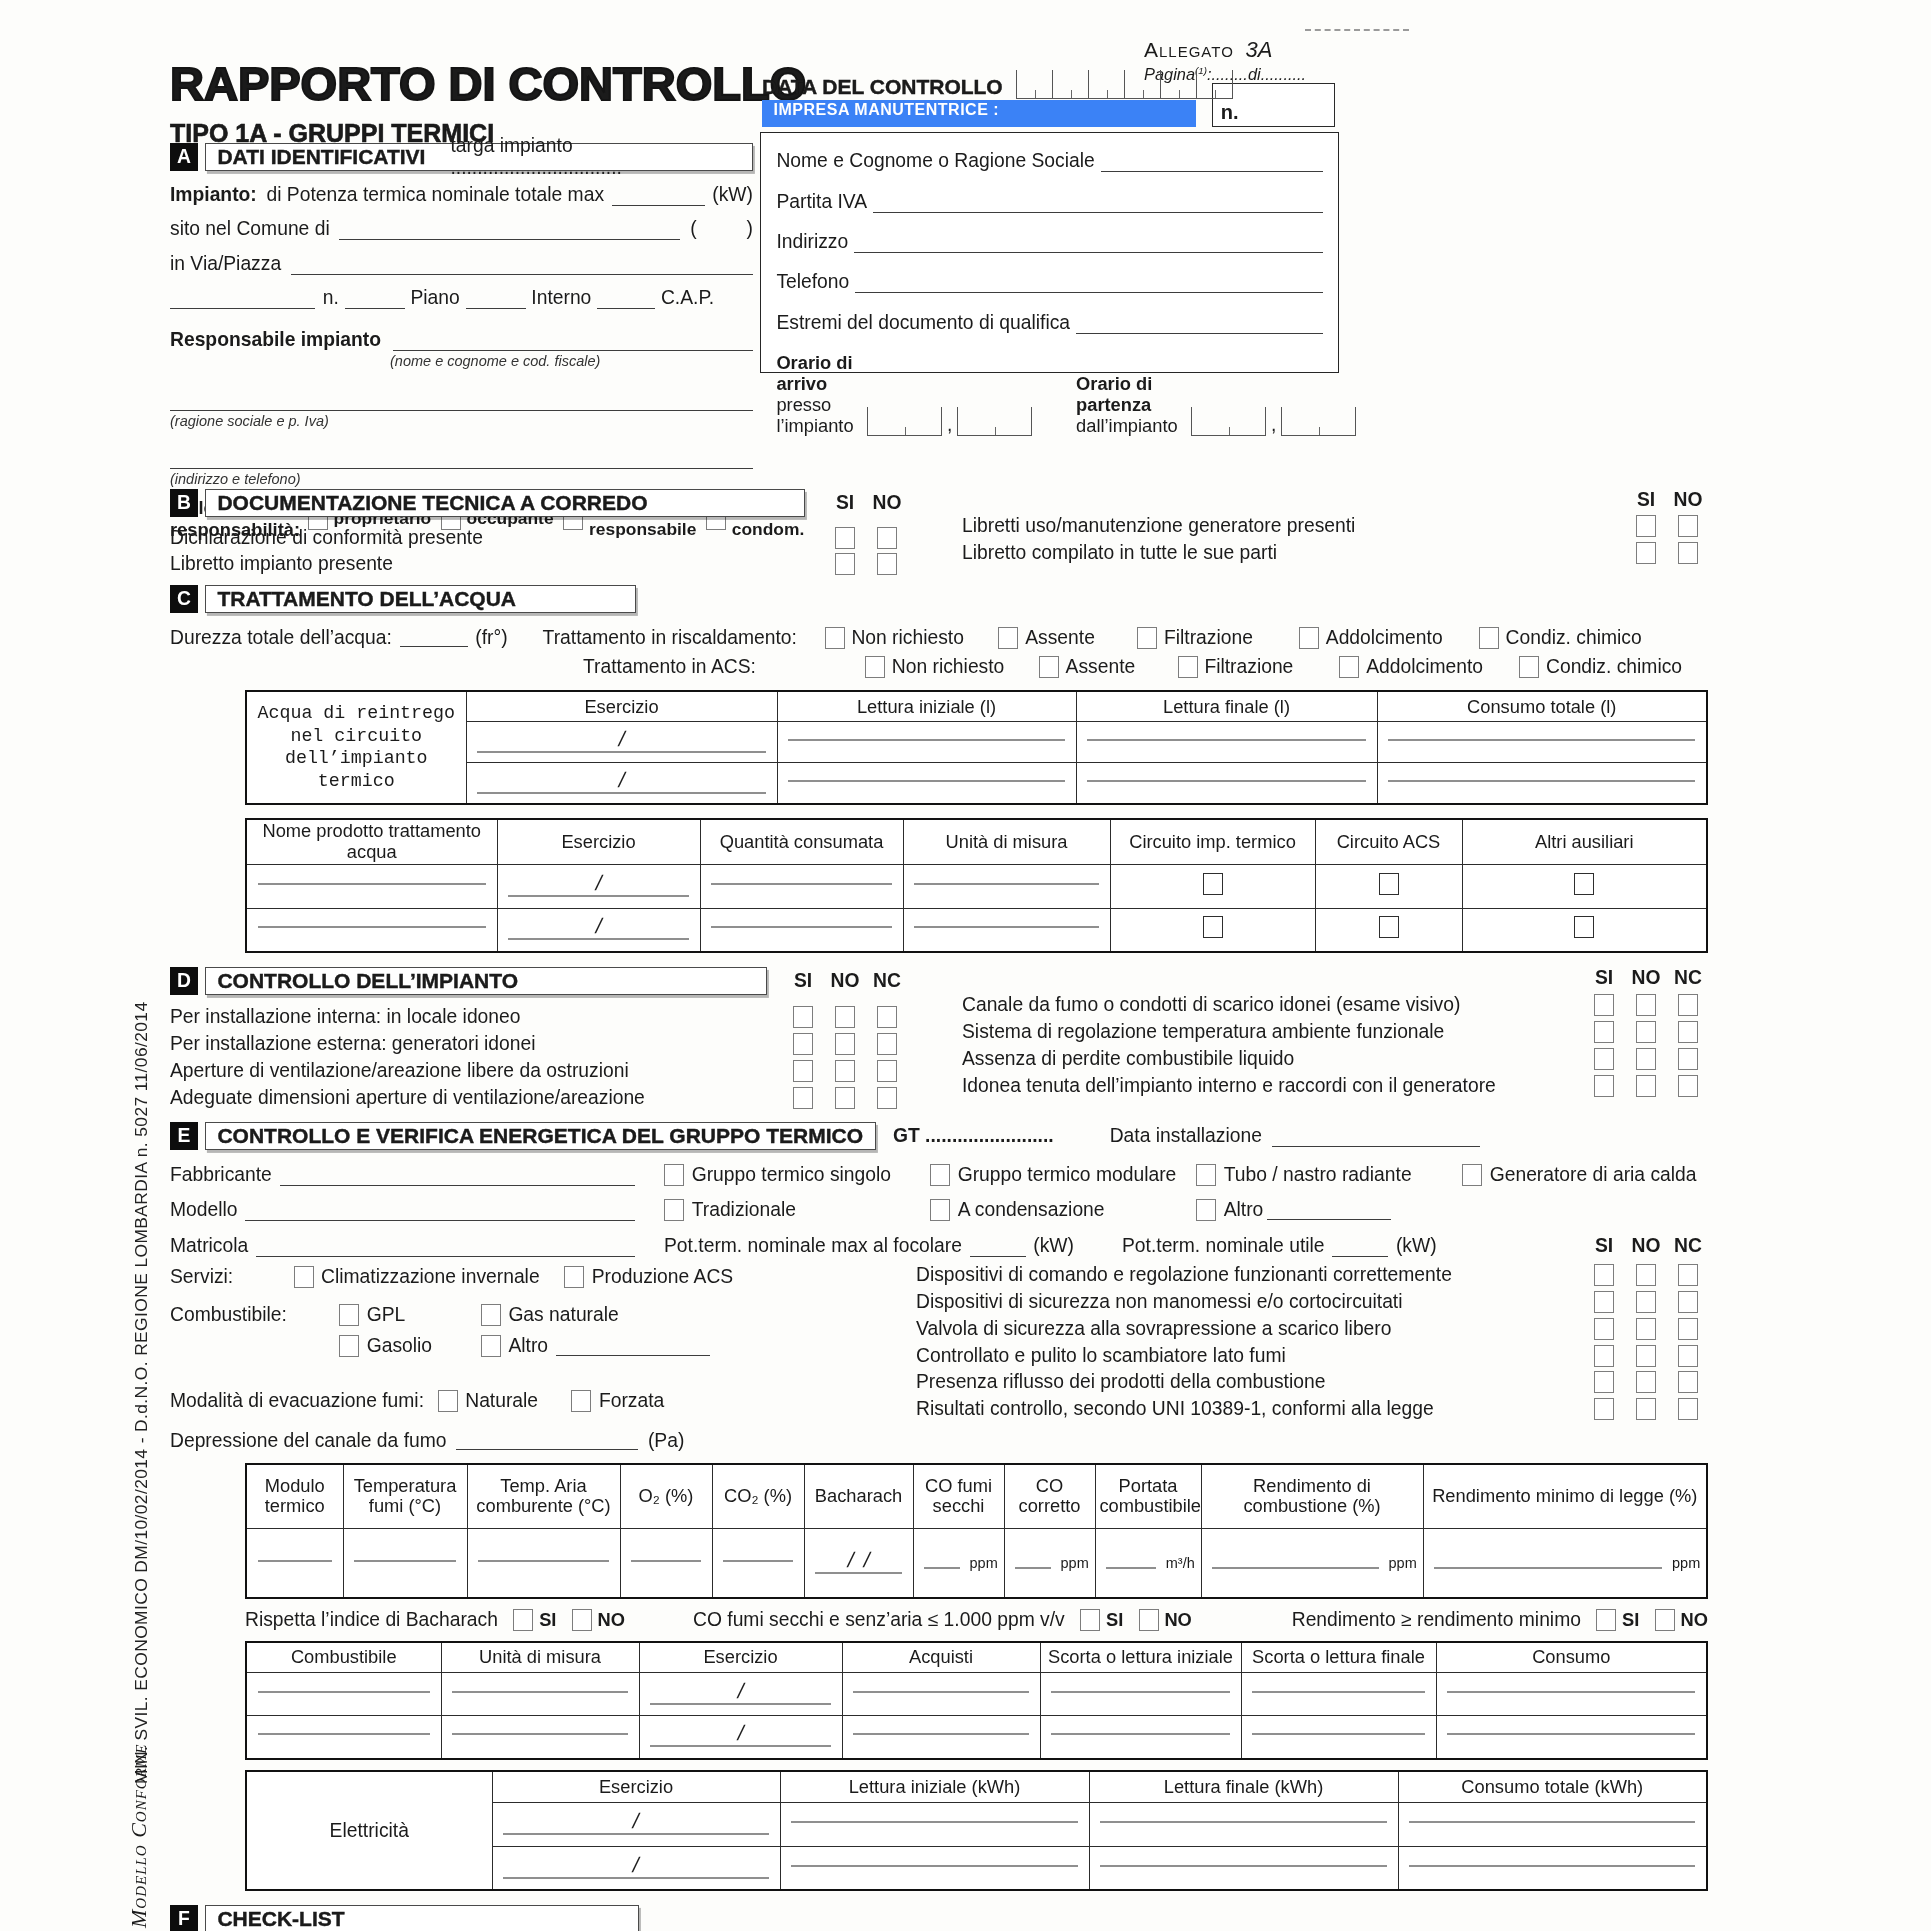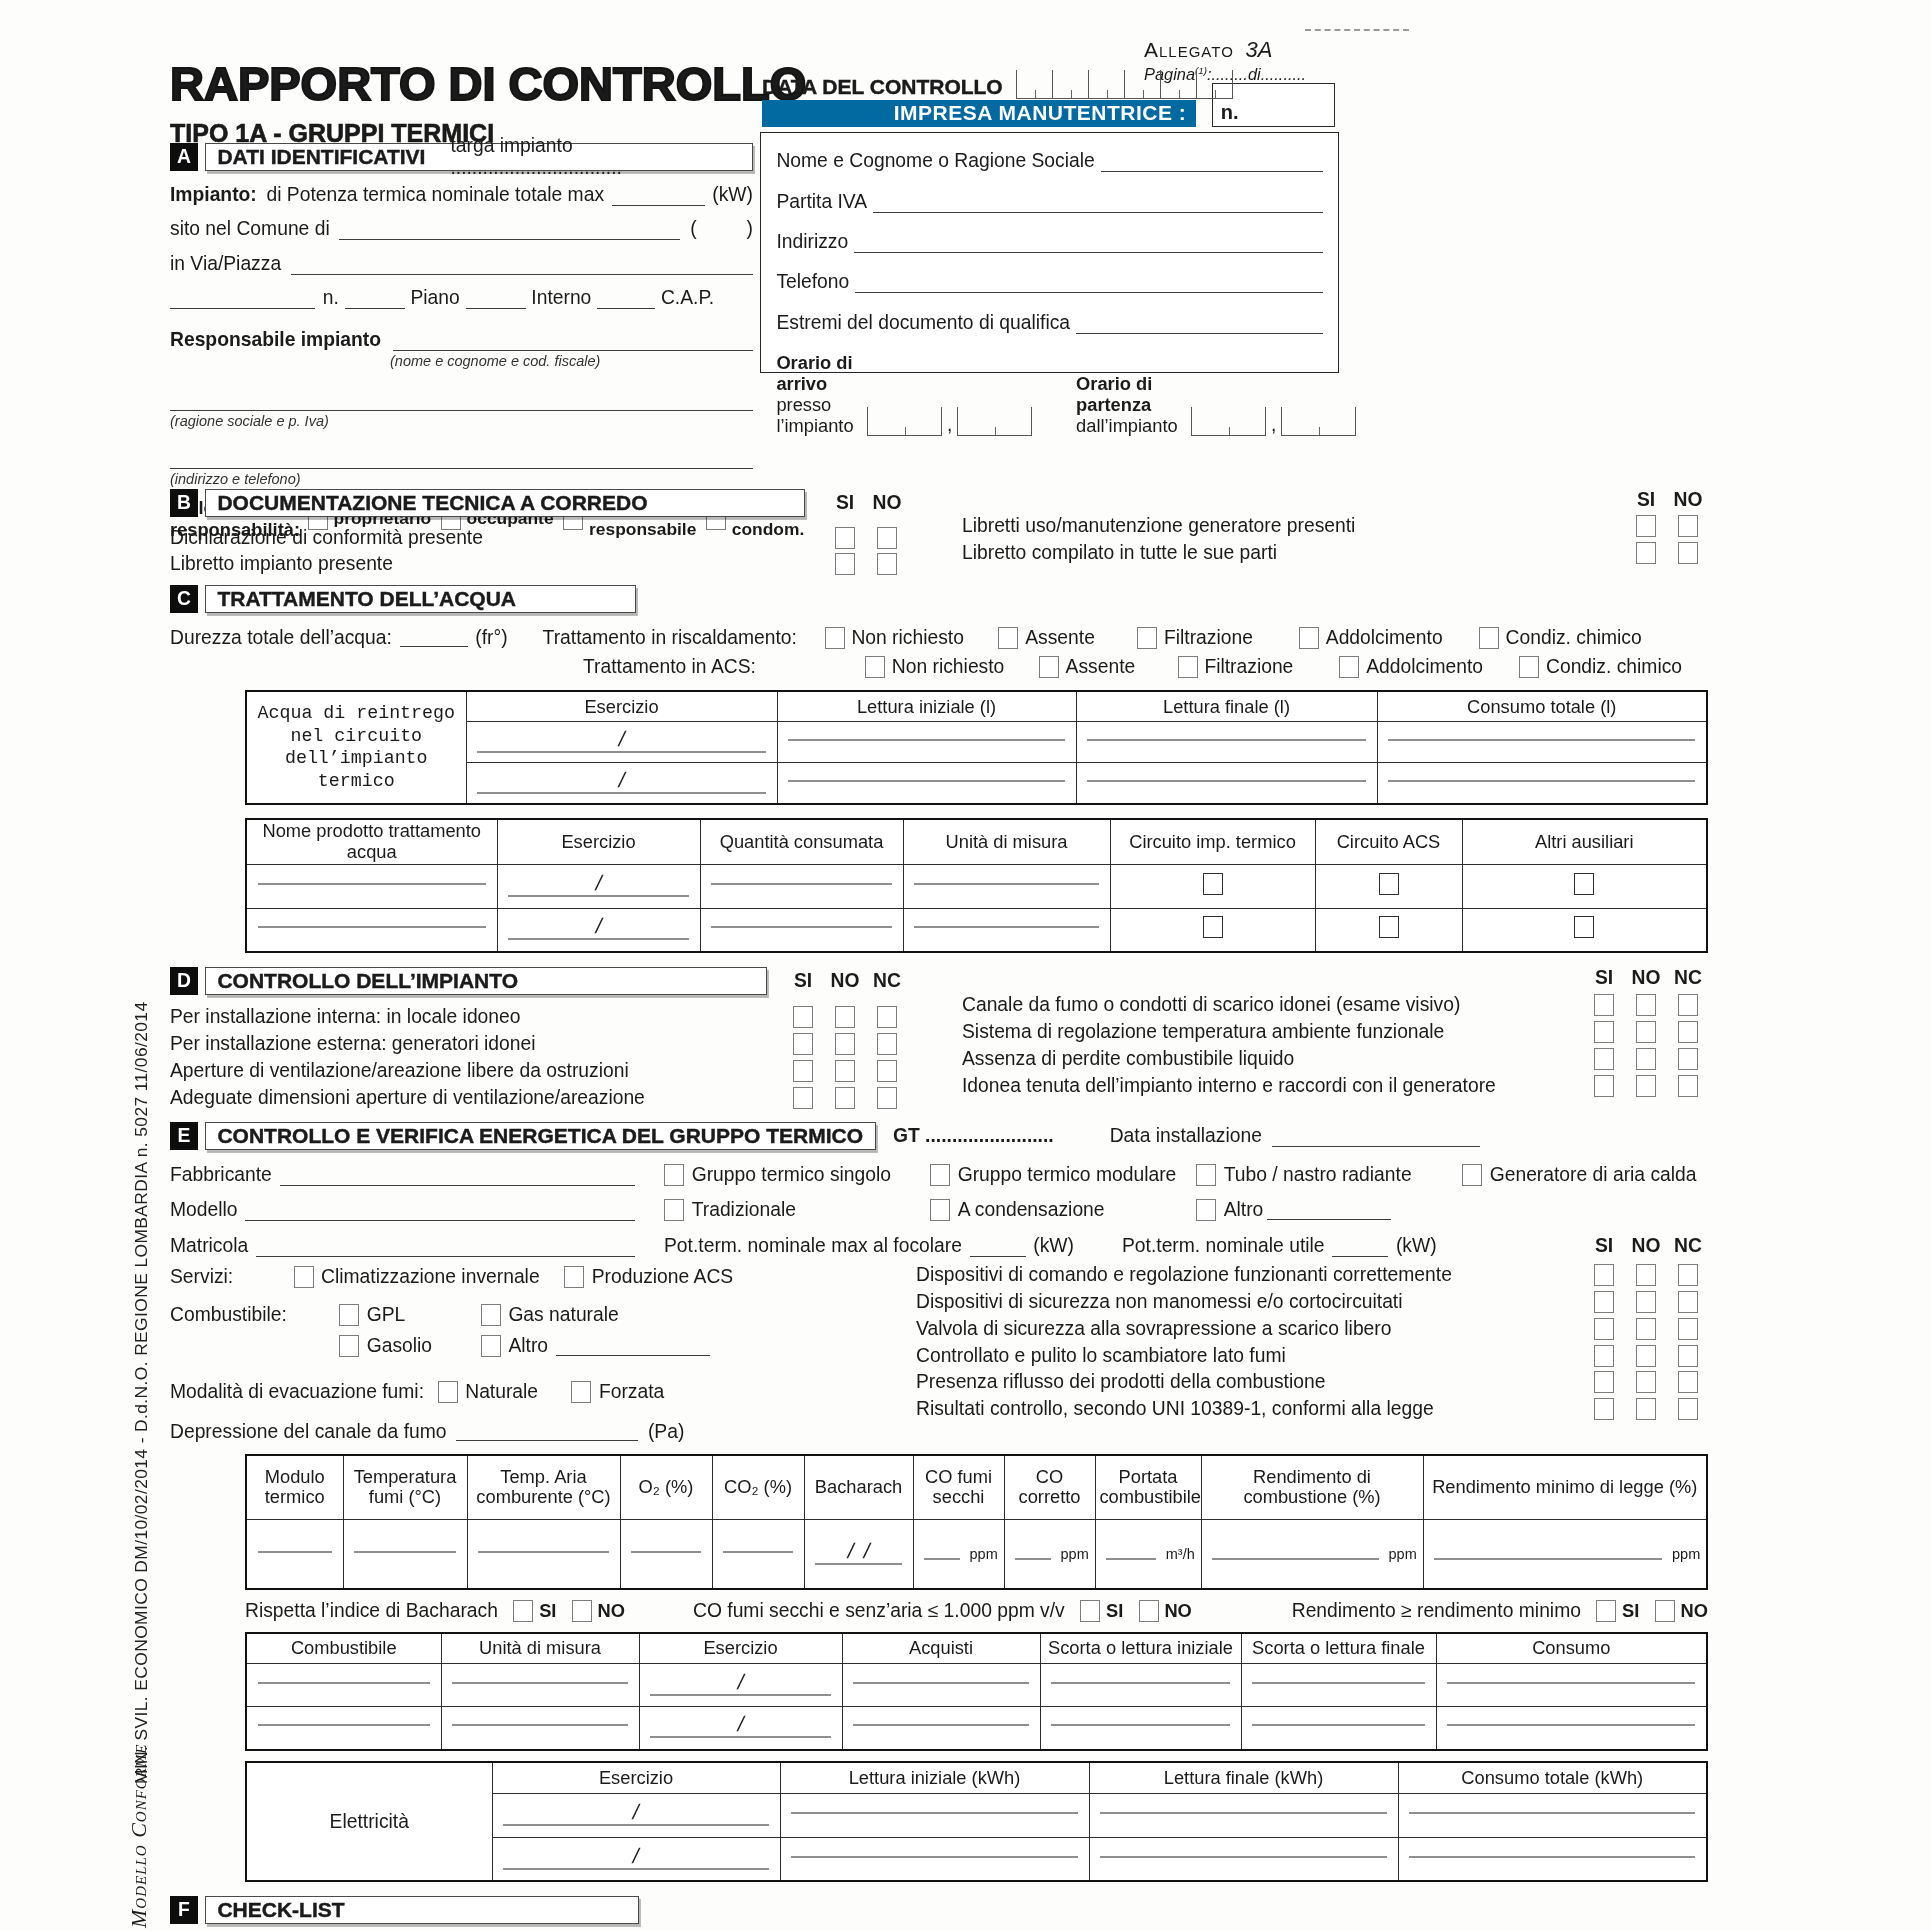--- a/index.html
+++ b/index.html
@@ -21,21 +21,21 @@
   .pagina-line sup { font-size:9.7px; }
   .n-box { position:absolute; left:1212px; top:83px; width:123px; height:44px; border:1.9px solid #2a2a2a; background:#fff; }
   .n-box .n-lab { position:absolute; left:7.7px; bottom:1.9px; font-weight:bold; font-size:20px; }
 
   .data-row { position:absolute; left:762px; top:70px; display:flex; align-items:flex-end; }
   .data-label { font-weight:bold; font-size:21px; -webkit-text-stroke:0.4px #141414; margin-right:13.5px; white-space:nowrap; }
   .date-strip { display:flex; border-left:1.9px solid #555; border-bottom:1.9px solid #555; height:29px; }
   .date-cell { width:36px; border-right:1.9px solid #555; position:relative; }
   .date-cell::after { content:""; position:absolute; left:50%; bottom:0; height:7.7px; border-left:1.4px solid #666; }
 
-  .black-bar { position:absolute; left:762px; top:100px; width:434px; height:27px; background:#0369a1; color:#fff; font-weight:bold; font-size:21px; padding:1px 9.7px 0 11.6px; letter-spacing:0.5px;text-align:right; }
+  .black-bar { position:absolute; left:762px; top:100px; width:434px; height:27px; background:#3b82f6; color:#fff; font-weight:bold; font-size:16px; padding:1px 9.7px 0 11.6px; letter-spacing:0.5px; }
 
   .impresa-box { position:absolute; left:760px; top:132px; width:579px; height:241px; border:1.9px solid #262626; background:#fff; padding:17.4px 15.4px 9.7px 15.4px; }
   .ib-row { display:flex; align-items:flex-end; margin-bottom:18.3px; font-size:19.3px; }
   .ib-row .wl { flex:1; margin-left:5.8px; }
   .orario-row { display:flex; align-items:flex-end; margin-top:3.9px; }
   .orario-lbl { font-size:18.3px; line-height:1.15; }
   .orario-lbl .b { font-weight:bold; }
   .time-group { display:flex; align-items:flex-end; margin-left:13.5px; }
   .time-box { width:75px; height:29px; border-left:1.4px solid #555; border-right:1.4px solid #555; border-bottom:1.4px solid #555; position:relative; }
   .time-box::after { content:""; position:absolute; left:50%; bottom:0; height:7.7px; border-left:1.4px solid #666; }
@@ -674,21 +674,21 @@
               <span class="lbl" style="margin-left:7.7px;">Gas naturale</span>
           </div>
           <div class="item-row" style="margin-top:9.7px;">
             <span style="width:169px;"></span>
             <span class="cb"></span>
               <span class="lbl" style="margin-left:7.7px; width:114px;">Gasolio</span>
             <span class="cb"></span>
               <span class="lbl" style="margin-left:7.7px;">Altro</span>
             <span class="wl" style="width:154px; margin-left:7.7px;"></span>
           </div>
-          <div class="item-row" style="margin-top:24px;">
+          <div class="item-row" style="margin-top:33px;">
             <span class="lbl">Modalità di evacuazione fumi:</span>
             <span class="cb" style="margin-left:13.5px;"></span>
               <span class="lbl" style="margin-left:7.7px; width:106px;">Naturale</span>
             <span class="cb"></span>
               <span class="lbl" style="margin-left:7.7px;">Forzata</span>
           </div>
           <div class="item-row" style="margin-top:17.4px;">
             <span class="lbl">Depressione del canale da fumo</span>
             <span class="wl" style="width:182px; margin:0 9.7px;"></span>
             <span class="lbl">(Pa)</span>

